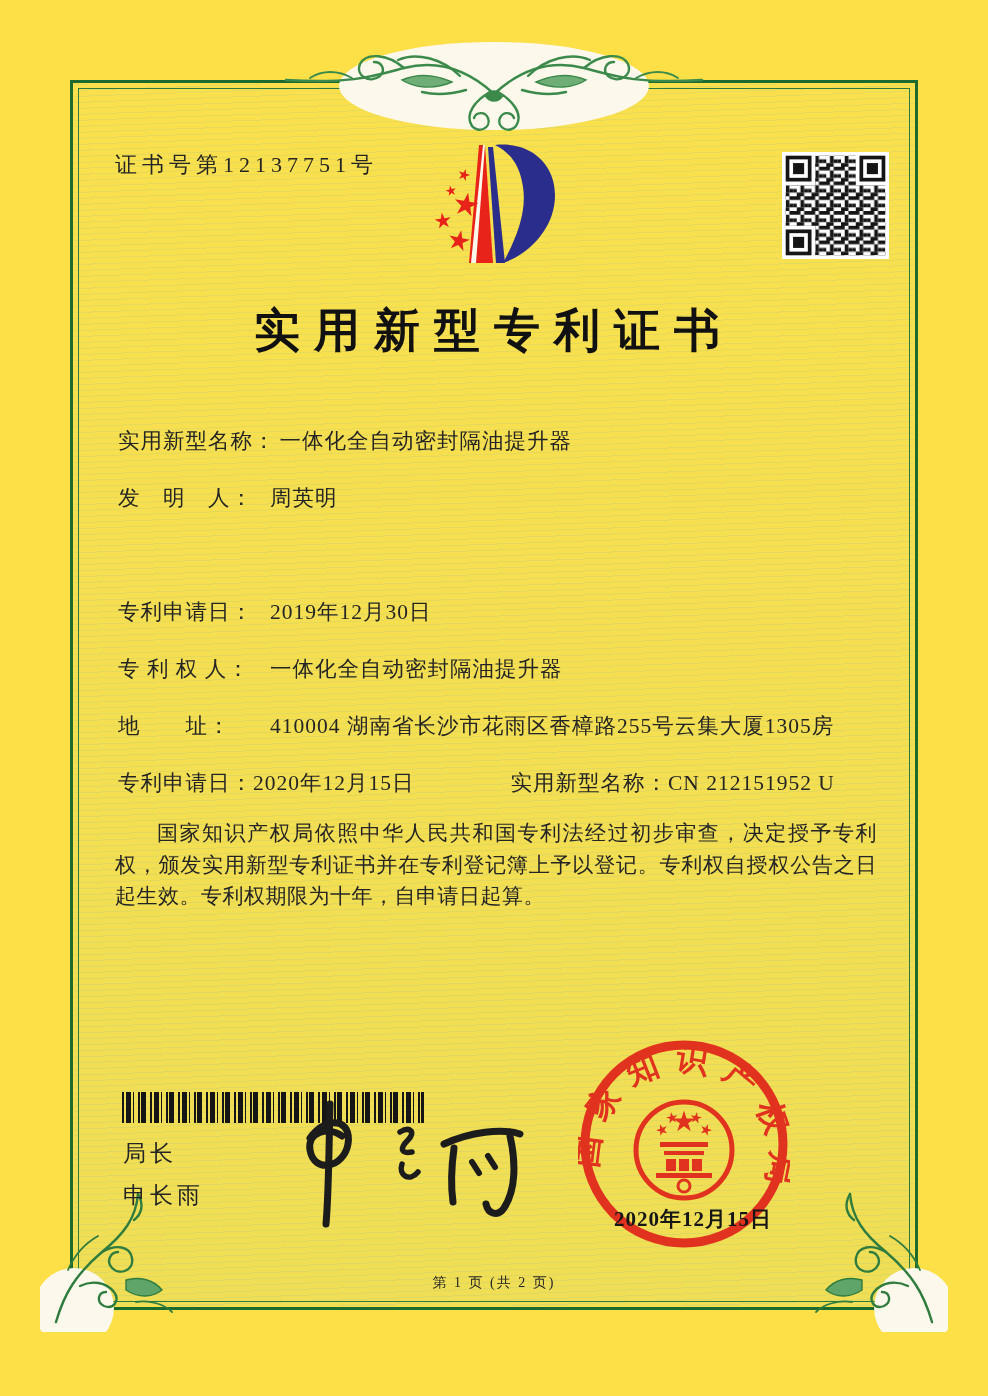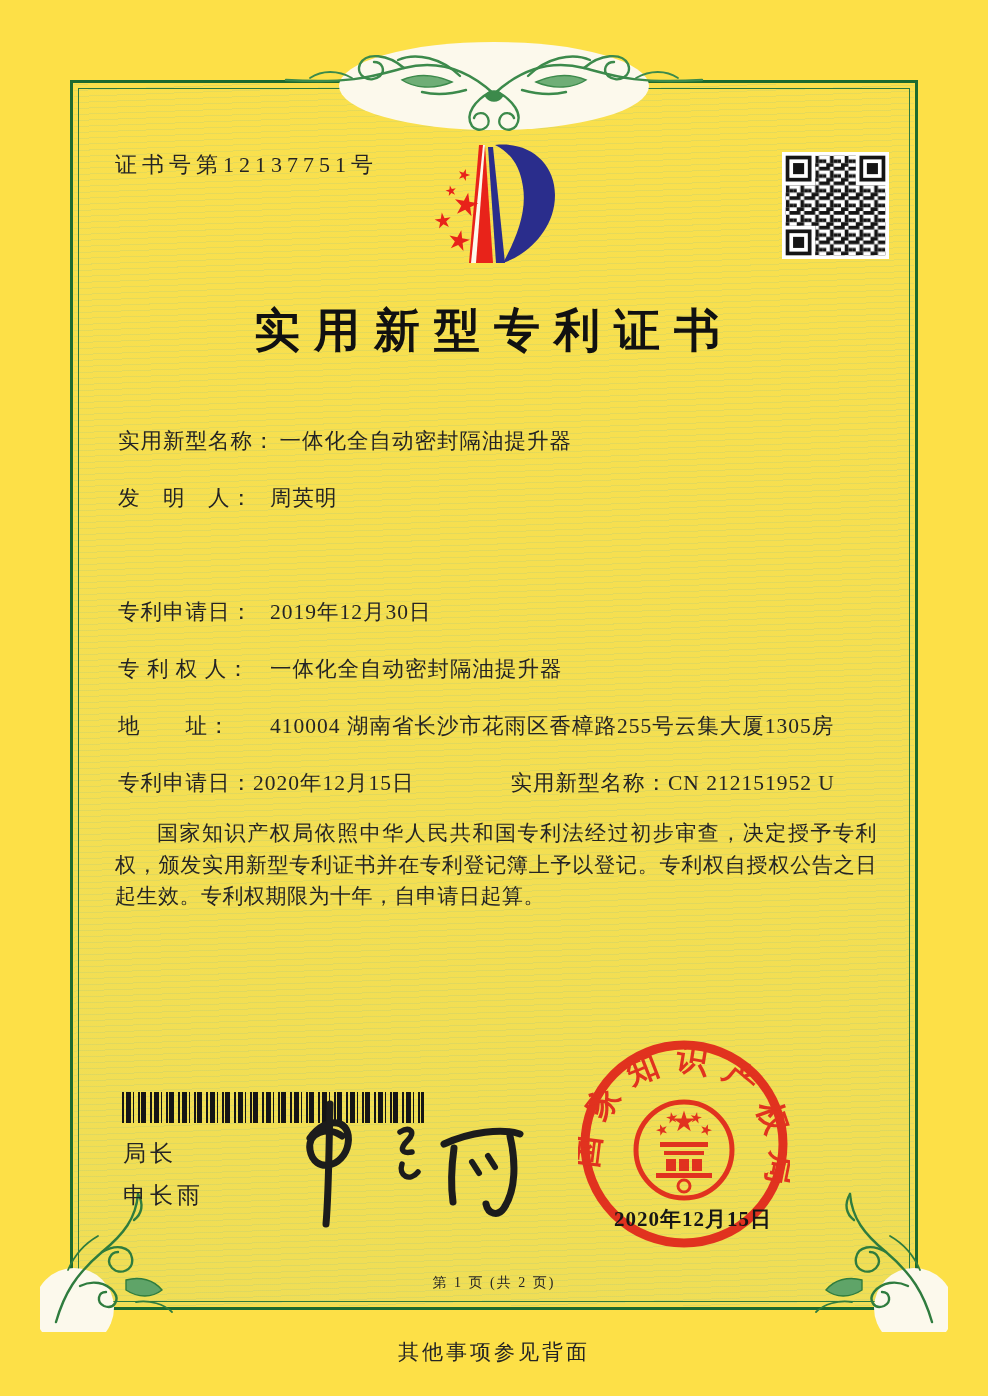--- a/index.html
+++ b/index.html
@@ -226,15 +226,14 @@
       <rect x="101" y="121" width="10" height="12"></rect>
       <rect x="114" y="121" width="10" height="12"></rect>
       <rect x="78" y="135" width="56" height="5"></rect>
       <circle cx="106" cy="148" r="6" fill="none" stroke="#e0261b" stroke-width="3"></circle>
     </g>
   </svg>
 
   <div class="abs seal-date">2020年12月15日</div>
 
   <div class="abs pagenum">第 1 页 (共 2 页)</div>
-  <div class="abs backnote">其他事项参见背面</div>
 
 </div>
 
 </body></html>

